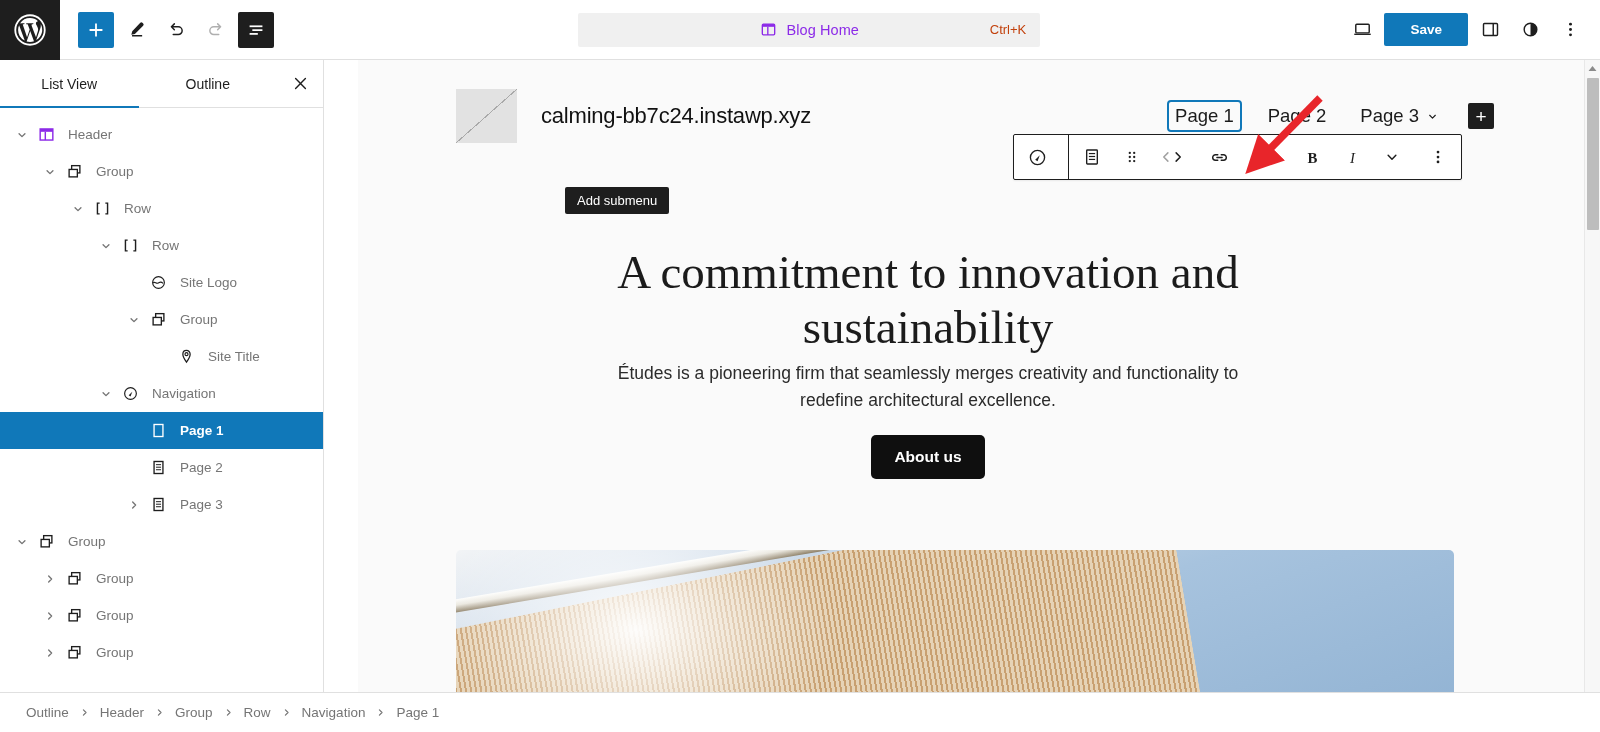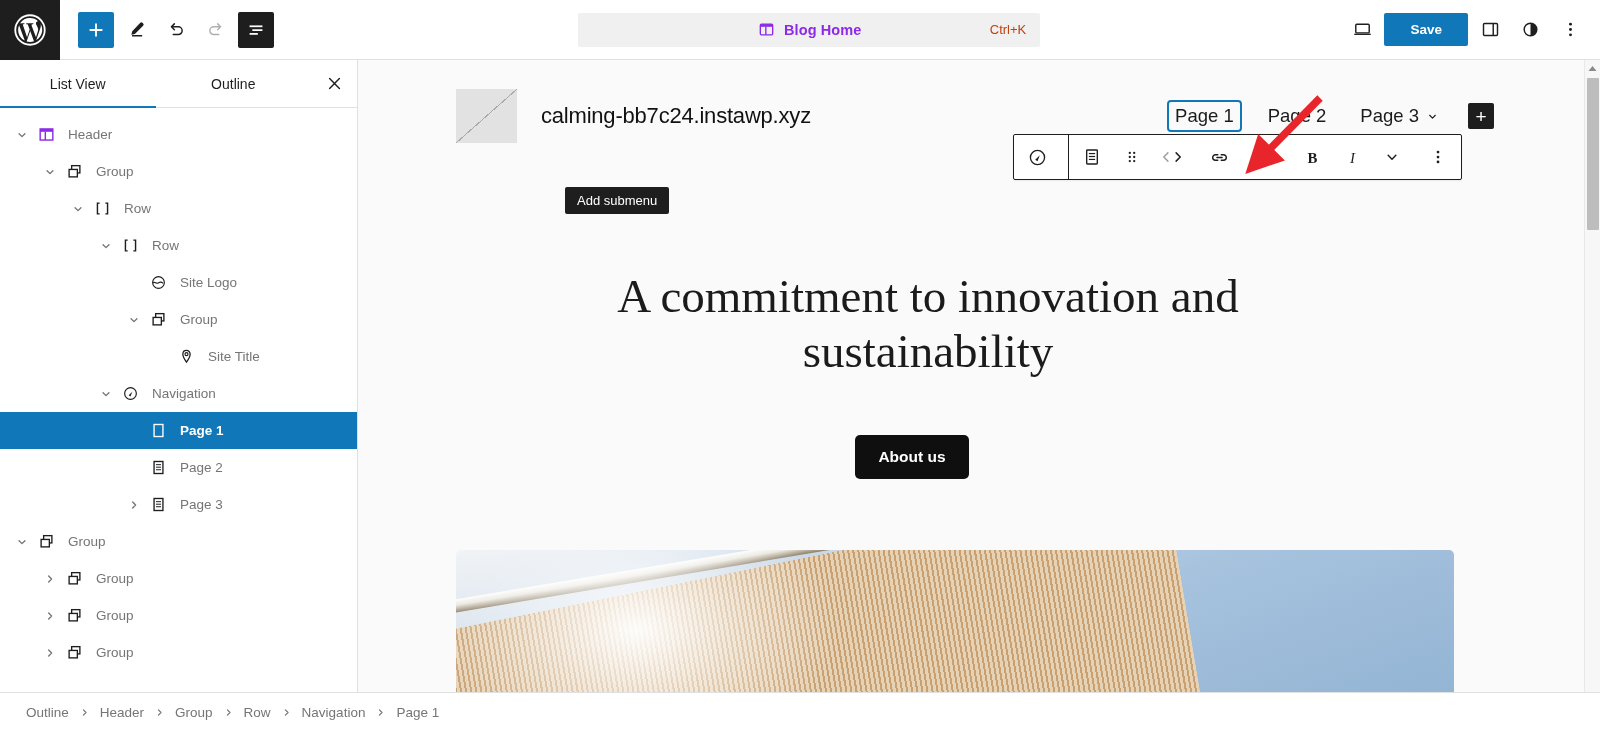--- a/index.html
+++ b/index.html
@@ -34,38 +34,38 @@
   .tb-btn.disabled { opacity: .35; }
 
   .cmd-wrap { flex: 1; display: flex; justify-content: center; }
   .cmdbar {
     width: 462px; height: 34px; background: #f0f0f0; border-radius: 2px;
     display: flex; align-items: center; justify-content: center;
     position: relative; cursor: pointer;
   }
   .cmdbar .tpl-icon { margin-right: 8px; display: flex; }
   .cmdbar .title {
-    font-size: 14.5px; color: #8c2ae8; letter-spacing: .1px; font-weight: bold;
+    font-size: 14.5px; color: #8c2ae8; letter-spacing: .1px;
   }
   .cmdbar .shortcut {
     position: absolute; right: 14px; font-size: 13px; color: #c2410c;
   }
 
   .topbar-right {
     display: flex; align-items: center; gap: 4px; padding-right: 12px; flex: none;
   }
   .save-btn {
     height: 33px; padding: 0 26px; background: #1078b9; color: #fff;
     border: none; border-radius: 2px; font-size: 13.5px; font-weight: 600;
     cursor: pointer; font-family: "Liberation Sans", sans-serif;
   }
 
   
   .sidebar {
-    position: absolute; top: 60px; left: 0; width: 358px; height: 632px;
+    position: absolute; top: 60px; left: 0; width: 324px; height: 632px;
     background: #fff; border-right: 1px solid #e0e0e0;
     display: flex; flex-direction: column; overflow: hidden;
   }
   .sb-tabs {
     height: 48px; display: flex; align-items: stretch; position: relative;
     border-bottom: 1px solid #e0e0e0; flex: none;
   }
   .sb-tab {
     flex: 1; display: flex; align-items: center; justify-content: center;
     font-size: 14px; color: #1e1e1e; cursor: pointer; position: relative;
@@ -155,28 +155,28 @@
   .tooltip {
     position: absolute; top: 127px; left: 207px;
     background: #1e1e1e; color: #fff; font-size: 13px;
     padding: 6px 12px; border-radius: 2px; white-space: nowrap;
   }
 
   
   .hero-h1 {
     position: absolute; top: 185px; left: 150px; width: 840px;
     text-align: center; font-family: "Liberation Serif", serif;
-    font-size: 47px; line-height: 1.17; color: #1b1b1b; font-weight: 400; margin-top: 24px;
+    font-size: 47px; line-height: 1.17; color: #1b1b1b; font-weight: 400;
   }
   .hero-p {
     position: absolute; top: 300px; left: 250px; width: 640px;
     text-align: center; font-size: 17.5px; line-height: 1.55; color: #2b2b2b;
   }
   .hero-btn-wrap {
-    position: absolute; top: 375px; left: 134px; width: 840px;
+    position: absolute; top: 375px; left: 150px; width: 840px;
     display: flex; justify-content: center;
   }
   .hero-btn {
     background: #0f0f0f; color: #fff; border: none; border-radius: 5px;
     padding: 13px 23px; font-size: 15.5px; font-weight: 700; cursor: pointer;
     font-family: "Liberation Sans", sans-serif;
   }
 
   
   .photo {
@@ -638,20 +638,21 @@
               <circle cx="12" cy="6.6" r="1.5" fill="#1e1e1e"></circle>
               <circle cx="12" cy="12" r="1.5" fill="#1e1e1e"></circle>
               <circle cx="12" cy="17.4" r="1.5" fill="#1e1e1e"></circle>
             </svg>
           </button>
         </div>
       </div>
       <div class="tooltip">Add submenu</div>
 
       <h1 class="hero-h1">A commitment to innovation and sustainability</h1>
+      <p class="hero-p">Études is a pioneering firm that seamlessly merges creativity and functionality to redefine architectural excellence.</p>
       <div class="hero-btn-wrap">
         <button class="hero-btn">About us</button>
       </div>
 
       <div class="photo">
         <div class="roof"></div>
         <div class="roof-edge"></div>
         <div class="sunglow"></div>
       </div>
     </div>

